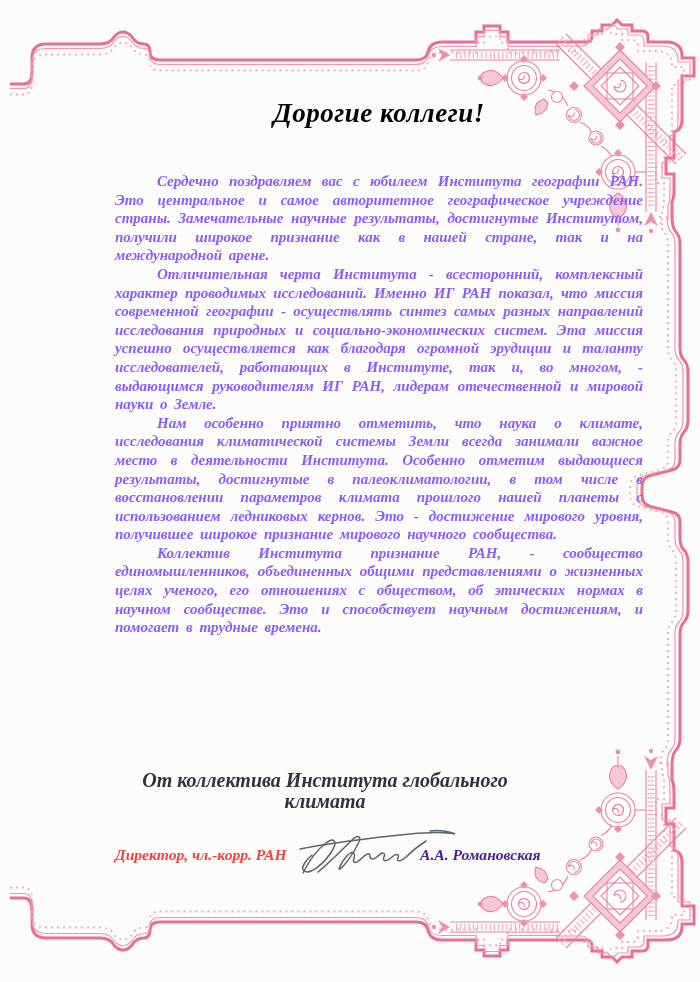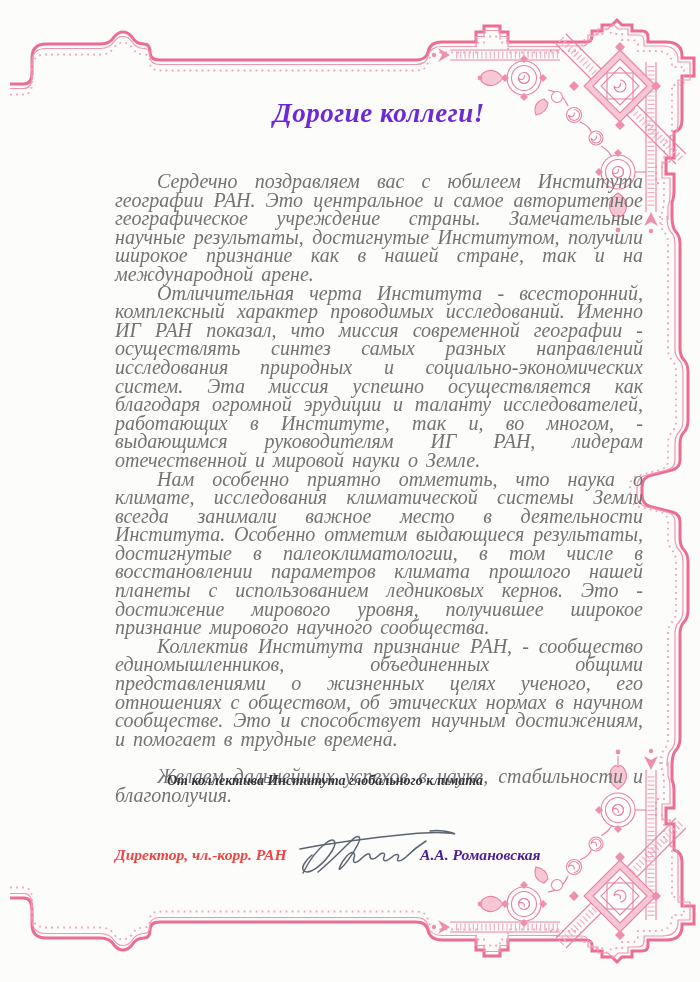--- a/index.html
+++ b/index.html
@@ -22,34 +22,34 @@
   .ornfill {stroke:#ea82a1;stroke-width:1.1;fill:#f8c7d6;}
   .ornwhite{stroke:#ea82a1;stroke-width:1.1;fill:#ffffff;}
   .ornsolid{fill:#ee8fab;stroke:none;}
   .ornhatch{stroke:#f2aec3;stroke-width:7;fill:none;stroke-dasharray:1.2 3;}
   .sig{stroke:#5b6470;stroke-width:1.5;fill:none;stroke-linecap:round;}
 
   .title{
     position:absolute;left:115px;top:98px;width:528px;
     margin:0;text-align:center;
     font-size:27px;font-weight:bold;font-style:italic;
-    color:#6d28d9;letter-spacing:0.5px;
+    color:#000000;letter-spacing:0.5px;
   }
   .bodytext{
     position:absolute;left:115px;top:172px;width:528px;
-    font-size:20px;line-height:18.6px;
-    font-weight:normal;font-style:italic;
-    color:#737373;text-align:justify;word-spacing:3px;
+    font-size:15px;line-height:18.6px;
+    font-weight:bold;font-style:italic;
+    color:#8b5cf6;text-align:justify;word-spacing:3px;
   }
   .bodytext p{margin:0;text-indent:42px;}
   .bodytext p.wish{margin-top:19px;}
   .sender{
     position:absolute;left:115px;top:770px;width:420px;
     text-align:center;
-    font-size:14px;line-height:21px;
+    font-size:20px;line-height:21px;
     font-weight:bold;font-style:italic;color:#33343a;
   }
   .signer-title{
     position:absolute;left:115px;top:846px;
     font-size:15.6px;font-weight:bold;font-style:italic;color:#ef4444;
   }
   .signer-name{
     position:absolute;left:420px;top:846px;
     font-size:15.6px;font-weight:bold;font-style:italic;color:#4c1d95;
   }
@@ -152,21 +152,20 @@
     </g>
   </svg>
 
   <h1 class="title">Дорогие коллеги!</h1>
 
   <div class="bodytext">
     <p>Сердечно поздравляем вас с юбилеем Института географии РАН. Это центральное и самое авторитетное географическое учреждение страны. Замечательные научные результаты, достигнутые Институтом, получили широкое признание как в нашей стране, так и на международной арене.</p>
     <p>Отличительная черта Института - всесторонний, комплексный характер проводимых исследований. Именно ИГ РАН показал, что миссия современной географии - осуществлять синтез самых разных направлений исследования природных и социально-экономических систем. Эта миссия успешно осуществляется как благодаря огромной эрудиции и таланту исследователей, работающих в Институте, так и, во многом, - выдающимся руководителям ИГ РАН, лидерам отечественной и мировой науки о Земле.</p>
     <p>Нам особенно приятно отметить, что наука о климате, исследования климатической системы Земли всегда занимали важное место в деятельности Института. Особенно отметим выдающиеся результаты, достигнутые в палеоклиматологии, в том числе в восстановлении параметров климата прошлого нашей планеты с использованием ледниковых кернов. Это - достижение мирового уровня, получившее широкое признание мирового научного сообщества.</p>
     <p>Коллектив Института признание РАН, - сообщество единомышленников, объединенных общими представлениями о жизненных целях ученого, его отношениях с обществом, об этических нормах в научном сообществе. Это и способствует научным достижениям, и помогает в трудные времена.</p>
-    <p class="wish">Желаем дальнейших успехов в науке, стабильности и благополучия.</p>
   </div>
 
   <div class="sender">
     <div>От коллектива Института глобального климата</div>
   </div>
 
   <span class="signer-title">Директор, чл.-корр. РАН</span>
   <span class="signer-name">А.А. Романовская</span>
 
   <svg class="signature" viewBox="0 0 700 982" aria-hidden="true">

